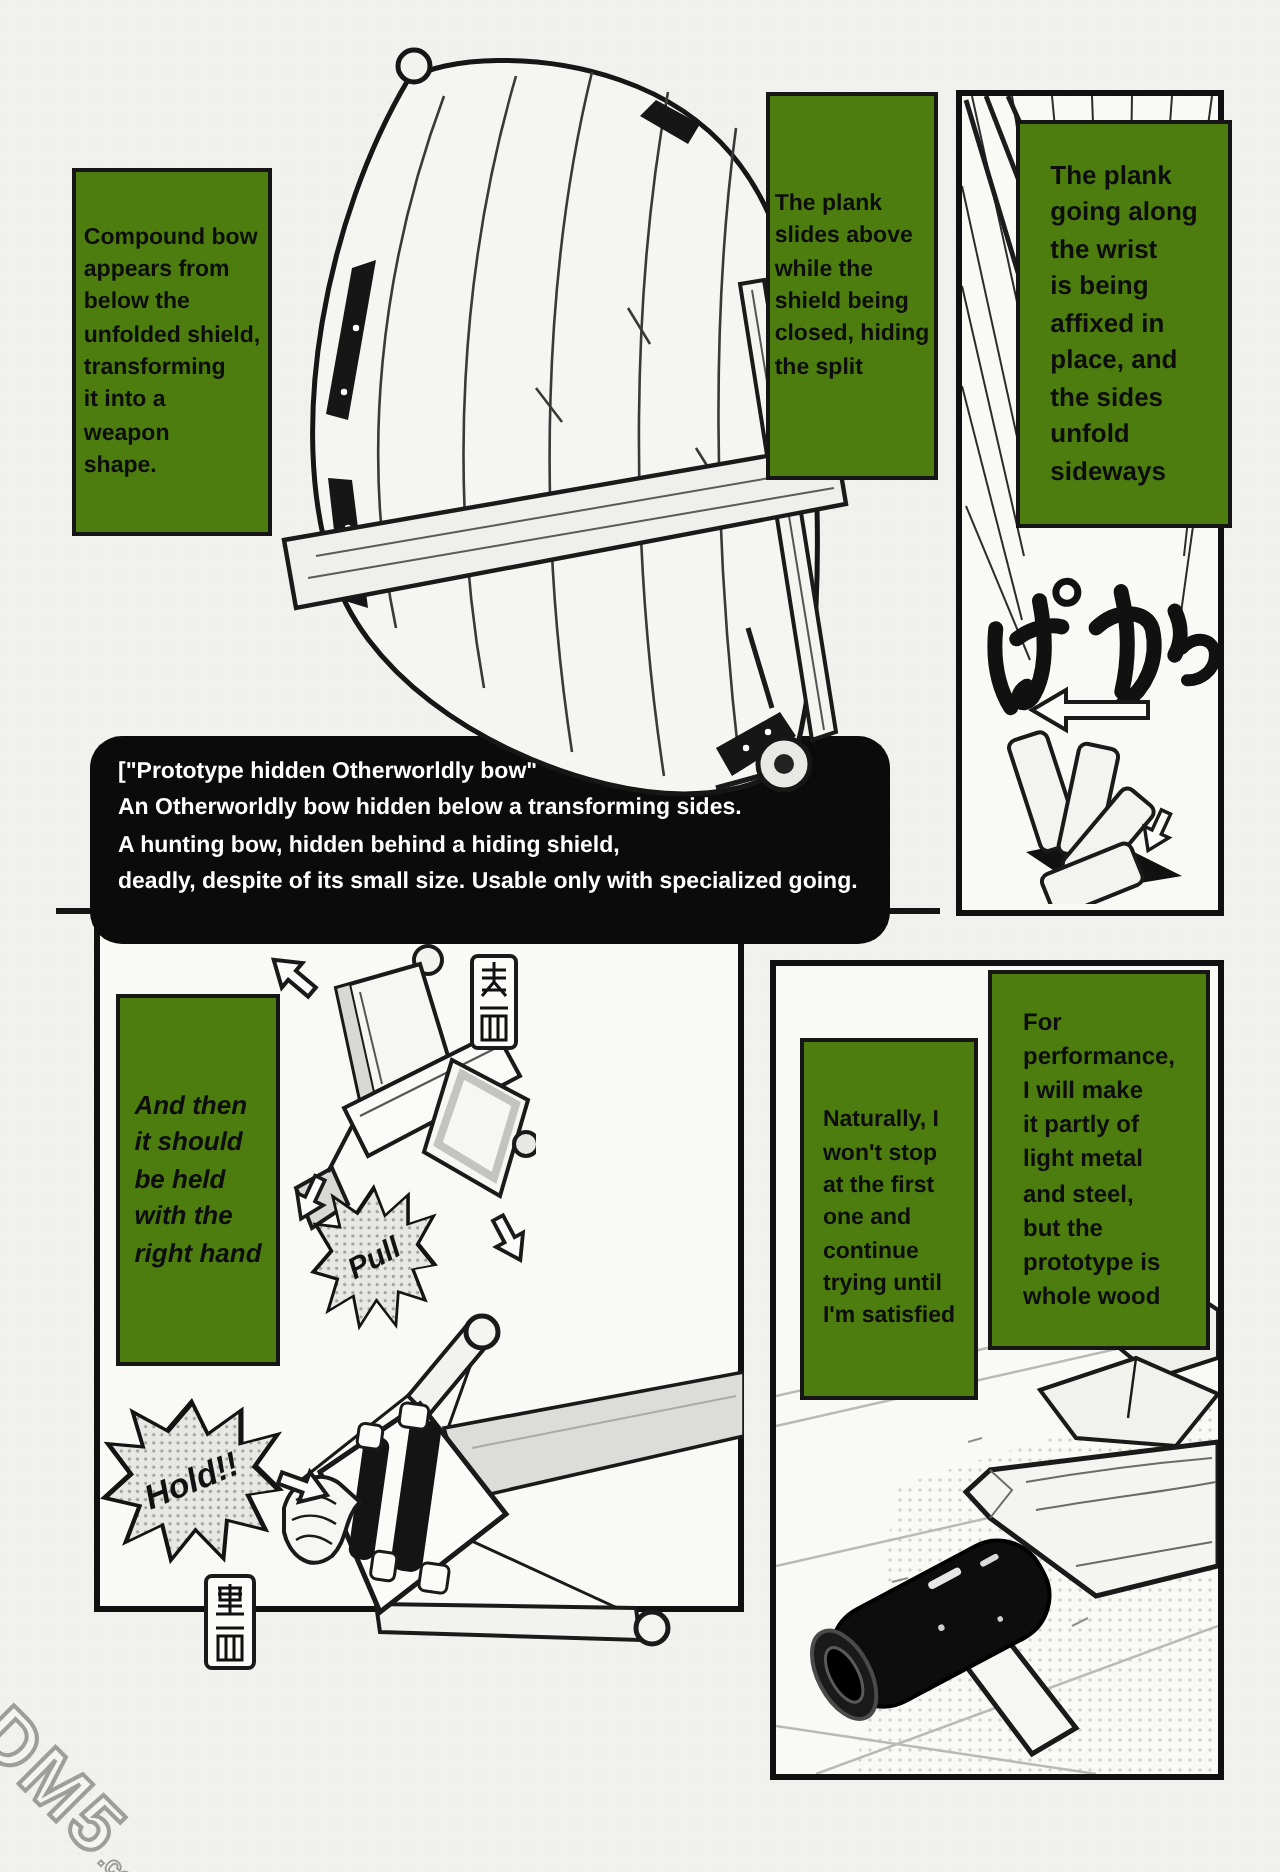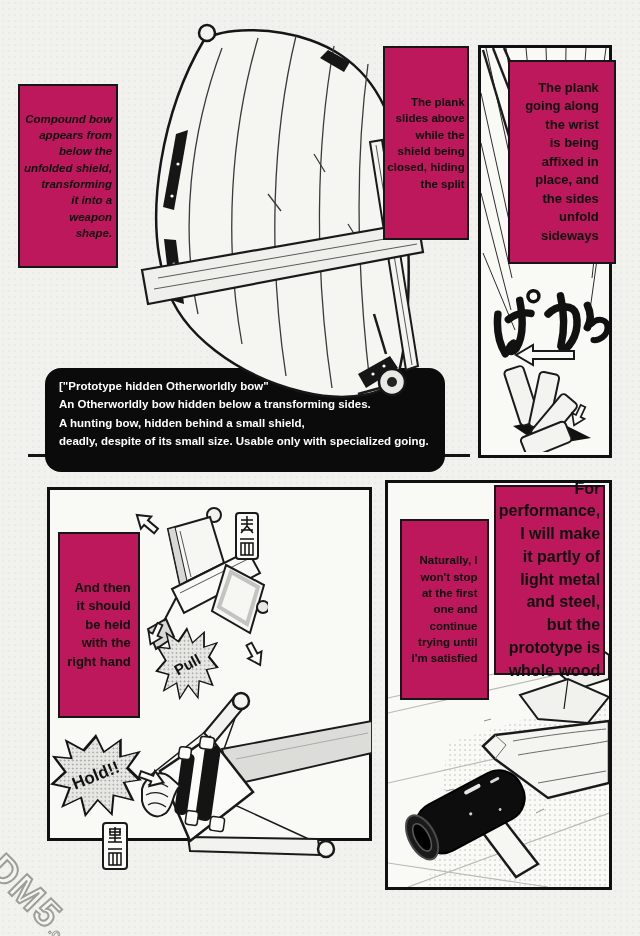--- a/index.html
+++ b/index.html
@@ -1,22 +1,22 @@
 <!DOCTYPE html>
 <html><head>
 <meta charset="utf-8">
 <style>
   html,body{margin:0;padding:0;background:#e8e8e5;}
   #page{position:relative;width:640px;height:936px;background:#f1f1ee;overflow:hidden;
         font-family:"Liberation Sans",sans-serif;}
   #page::before{content:"";position:absolute;inset:0;z-index:0;
         background-image:radial-gradient(#e4e4e0 0.7px,transparent 0.8px);
         background-size:6px 6px;opacity:.55;}
-  .caption{position:absolute;background:#be185d;border:2px solid #161616;color:#0d0d0d;
-        font-weight:bold;text-align:right;white-space:pre-line;
+  .caption{position:absolute;background:#4d7c0f;border:2px solid #161616;color:#0d0d0d;
+        font-weight:bold;text-align:left;white-space:pre-line;
         display:flex;align-items:center;justify-content:center;line-height:1.42;z-index:4;}
   .panel{position:absolute;background:#f9f9f6;border:3px solid #101010;box-sizing:border-box;z-index:1;}
   #divider-line{position:absolute;left:28px;top:454px;width:442px;height:3px;background:#141414;z-index:1;}
   #item-box{position:absolute;left:45px;top:368px;width:400px;height:104px;background:#0b0b0b;
         border-radius:16px;z-index:2;color:#fff;font-weight:bold;font-size:11.5px;line-height:1.6;
         padding:9px 14px;box-sizing:border-box;}
   #bow-svg{position:absolute;left:118px;top:14px;z-index:3;}
   .jp-label{position:absolute;}
   .burst{position:absolute;}
   .burst .b-outer,.burst .b-inner{position:absolute;inset:0;
@@ -38,21 +38,21 @@
 </head>
 <body>
 
 <div id="page">
 
   <div id="divider-line"></div>
 
   <div id="item-box">
     <div>["Prototype hidden Otherworldly bow"</div>
     <div>An Otherworldly bow hidden below a transforming sides.</div>
-    <div>A hunting bow, hidden behind a small shield,</div>
+    <div>A hunting bow, hidden behind a hiding shield,</div>
     <div>deadly, despite of its small size. Usable only with specialized going.</div>
   </div>
 
   <svg id="bow-svg" width="340" height="395" viewBox="0 0 340 395">
     <path d="M86,26 C45,95 25,200 48,270 C62,320 120,362 185,378 C235,390 272,378 280,362 C296,300 293,195 278,128 C266,75 238,42 192,26 C152,12 104,14 86,26 Z" fill="#f5f5f2" stroke="#161616" stroke-width="2.5"></path>
     <g stroke="#3a3a3a" stroke-width="1.3" fill="none">
       <path d="M104,34 C72,120 62,215 80,300"></path>
       <path d="M140,24 C112,120 106,230 124,330"></path>
       <path d="M178,22 C154,120 150,245 168,362"></path>
       <path d="M216,32 C198,130 196,255 214,374"></path>
@@ -80,21 +80,21 @@
     <path d="M258,131 L294,351" stroke="#555" stroke-width="1" fill="none"></path>
     <path d="M24,256 L300,208 L305,238 L30,290 Z" fill="#efefec" stroke="#1a1a1a" stroke-width="2.2"></path>
     <path d="M40,264 L296,220 M36,275 L299,230" stroke="#5a5a57" stroke-width="1" fill="none"></path>
     <circle cx="89" cy="19" r="8" fill="#f2f2ef" stroke="#161616" stroke-width="2.5"></circle>
     <path d="M268,340 L256,300" stroke="#1a1a1a" stroke-width="2.5" fill="none"></path>
     <circle cx="274" cy="368" r="13" fill="#e8e8e5" stroke="#161616" stroke-width="2.5"></circle>
     <circle cx="274" cy="368" r="5" fill="#222"></circle>
     <path d="M262,374 L240,380" stroke="#1a1a1a" stroke-width="2.5" fill="none"></path>
   </svg>
 
-  <div class="caption" style="left:18px;top:84px;width:96px;height:180px;font-size:11.5px;font-style:italic;">Compound bow
+  <div class="caption" style="left:36px;top:84px;width:96px;height:180px;font-size:11.5px;">Compound bow
 appears from
 below the
 unfolded shield,
 transforming
 it into a
 weapon
 shape.</div>
   <div class="caption" style="left:383px;top:46px;width:82px;height:190px;font-size:11.5px;">The plank
 slides above
 while the
@@ -156,21 +156,21 @@
       <g fill="#f3f3f0" stroke="#1a1a1a" stroke-width="2">
         <rect x="30" y="12" width="20" height="58" rx="4" transform="rotate(-18 38 70)"></rect>
         <rect x="38" y="16" width="20" height="56" rx="4" transform="rotate(12 38 70)"></rect>
         <rect x="44" y="24" width="20" height="52" rx="4" transform="rotate(40 38 70)"></rect>
         <rect x="48" y="36" width="22" height="48" rx="4" transform="rotate(68 38 70)"></rect>
       </g>
       <path d="M0,-3 L13,-3 L13,-8 L25,0 L13,8 L13,3 L0,3 Z" transform="translate(92,52) rotate(115) scale(0.85)" fill="#fbfbf9" stroke="#1a1a1a" stroke-width="2"></path>
     </svg>
   </div>
 
-  <div class="panel" style="left:47px;top:487px;width:325px;height:354px;">
+  <div class="panel" style="left:47px;top:452px;width:325px;height:354px;font-style:italic;">
     <div class="caption" style="left:8px;top:42px;width:78px;height:182px;font-size:13px;">And then
 it should
 be held
 with the
 right hand</div>
 
     <svg width="140" height="165" viewBox="0 0 140 165" style="position:absolute;left:78px;top:11px;">
       <path d="M0,-3 L13,-3 L13,-8 L25,0 L13,8 L13,3 L0,3 Z" transform="translate(28,30) rotate(-140)" fill="#fbfbf9" stroke="#1a1a1a" stroke-width="2"></path>
       <circle cx="86" cy="14" r="7" fill="#f2f2ef" stroke="#1a1a1a" stroke-width="2"></circle>
       <path d="M40,28 L82,16 L96,62 L52,84 Z" fill="#f6f6f3" stroke="#1a1a1a" stroke-width="2"></path>
@@ -284,21 +284,21 @@
         <circle cx="30" cy="12" r="1.4" fill="#fff" opacity="0.8"></circle>
       </g>
     </svg>
     <div class="caption" style="left:12px;top:36px;width:85px;height:177px;font-size:11.5px;">Naturally, I
 won't stop
 at the first
 one and
 continue
 trying until
 I'm satisfied</div>
-    <div class="caption" style="left:106px;top:2px;width:107px;height:186px;font-size:16px;">For
+    <div class="caption" style="left:106px;top:2px;width:107px;height:186px;font-size:12px;">For
 performance,
 I will make
 it partly of
 light metal
 and steel,
 but the
 prototype is
 whole wood</div>
   </div>
 

